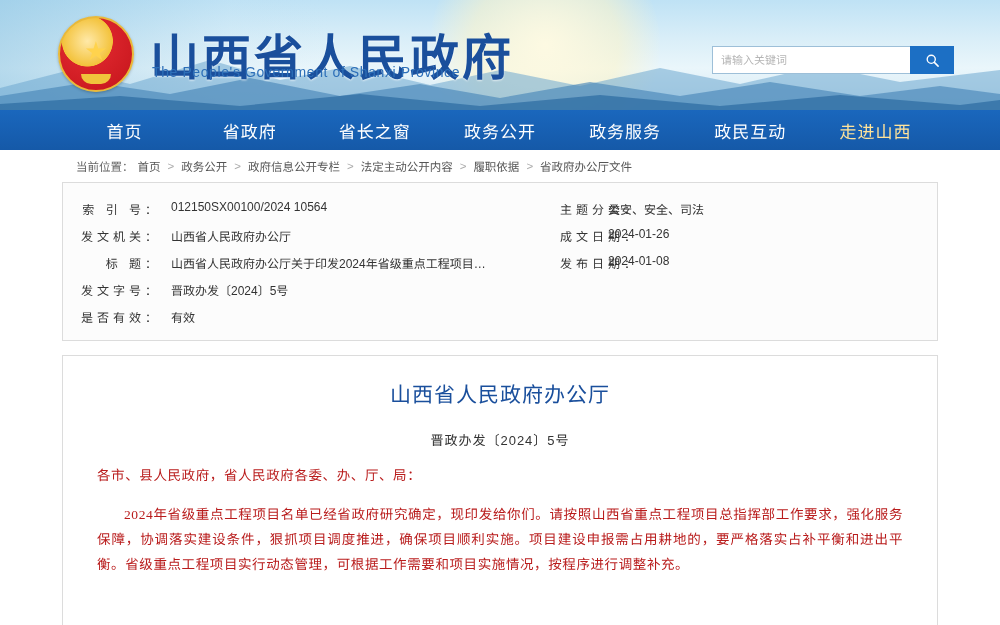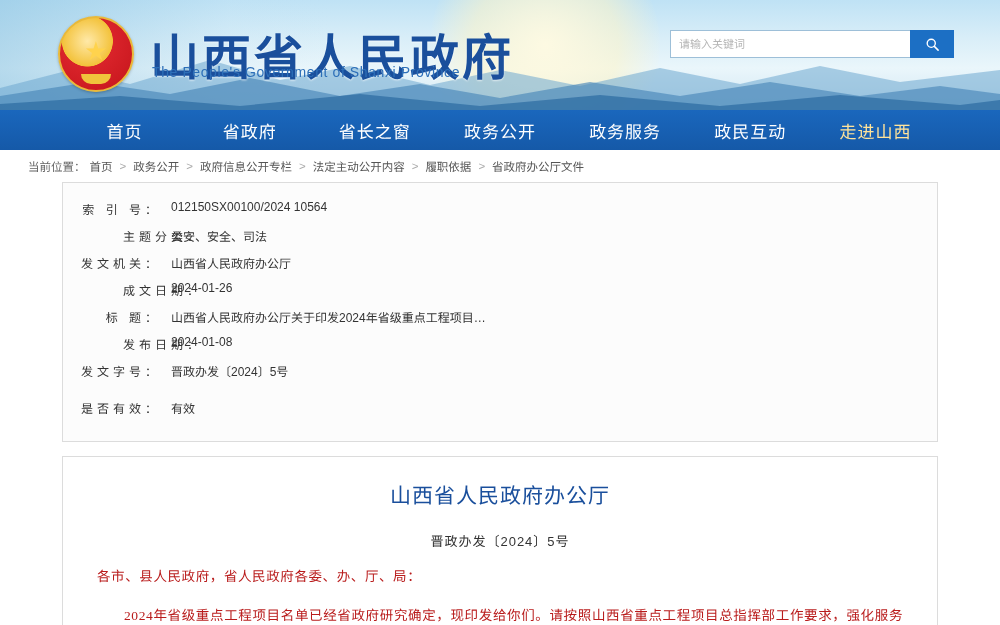--- a/index.html
+++ b/index.html
@@ -59,22 +59,22 @@
     font-size: 49px; font-weight: bold; letter-spacing: 3px;
     text-shadow: 0 1px 2px rgba(255,255,255,0.7);
     font-family: "Liberation Serif", "DejaVu Serif", serif;
   }
   .site-subtitle {
     position: absolute; left: 152px; top: 64px;
     color: #2d6fb8; font-size: 14px; letter-spacing: 0.6px;
   }
 
   .search-box {
-    position: absolute; right: 46px; top: 30px;
-    width: 284px; height: 28px;
+    position: absolute; right: 46px; top: 46px;
+    width: 242px; height: 28px;
     display: flex;
   }
   .search-input {
     flex: 1; height: 28px;
     border: 1px solid #9dbfd8; border-right: none;
     background: #ffffff;
     font-size: 11px; color: #333;
     padding: 0 8px; outline: none;
   }
   .search-input::placeholder { color: #b5b5b5; }
@@ -100,38 +100,38 @@
     letter-spacing: 1px;
     cursor: pointer;
     font-family: "Liberation Serif", "DejaVu Serif", serif;
   }
   .nav-item.last { color: #ffe39a; }
 
   
   .crumb {
     width: 1000px; height: 32px;
     display: flex; align-items: center;
-    padding-left: 28px;
+    padding-left: 76px;
     font-size: 11.5px; color: #555;
     background: #ffffff;
   }
   .crumb .label { color: #666; margin-right: 4px; }
   .crumb a {
     color: #555; text-decoration: none; cursor: pointer;
   }
   .crumb .sep { margin: 0 7px; color: #aaa; }
 
   
   .meta-wrap {
     margin: 0 62px;
     border: 1px solid #dcdcdc;
     background: #fcfcfc;
     padding: 12px 0 10px 0;
   }
-  .meta-row { display: flex; width: 100%; flex-direction: column; }
+  .meta-row { display: flex; width: 100%; }
   .meta-col { width: 50%; display: flex; padding: 5px 0; }
   .meta-k {
     width: 108px; text-align: right; padding-right: 10px;
     color: #333; font-size: 12px;
     letter-spacing: 4px;
     white-space: nowrap;
   }
   .meta-k.pl { padding-left: 60px; text-align: right; }
   .meta-v {
     flex: 1; color: #333; font-size: 12px;

